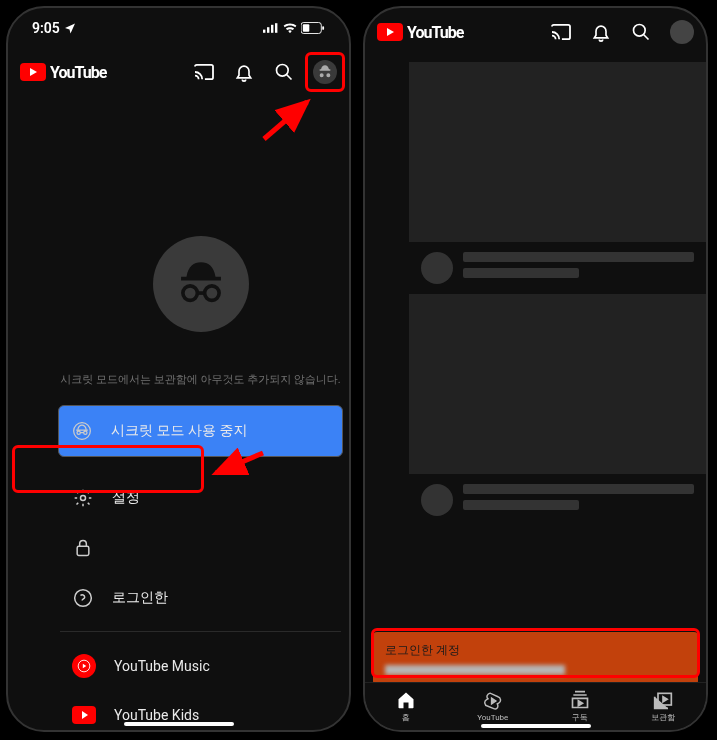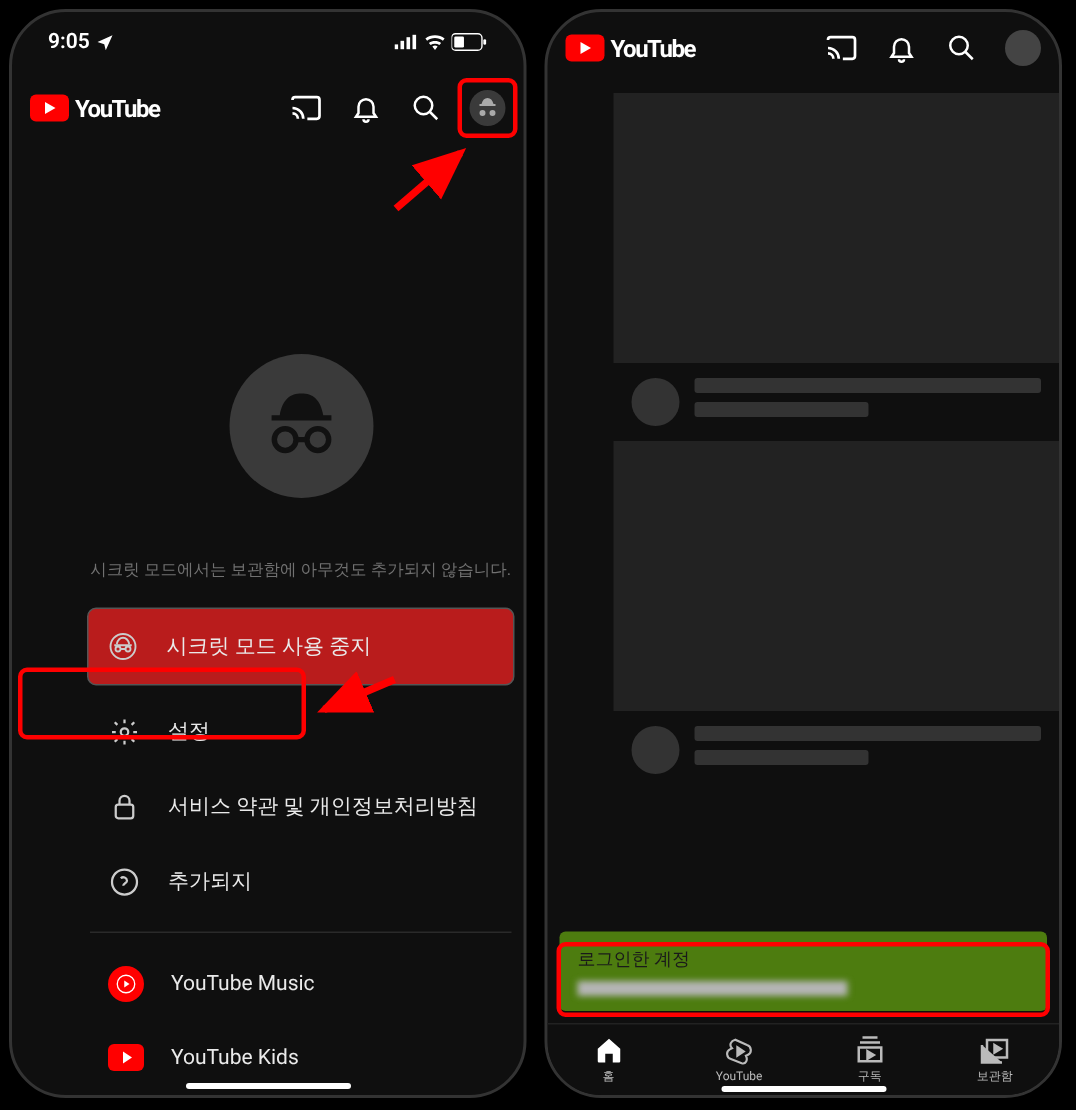--- a/index.html
+++ b/index.html
@@ -94,43 +94,43 @@
       display: flex;
       align-items: center;
       gap: 18px;
       padding: 14px 12px;
       color: #eaeaea;
       font-size: 14px;
     }
     .menu-item.primary {
       border: 1px solid #555;
       border-radius: 6px;
-      background: #b91c1c;
-      margin: 0 -2px 6px -2px;
+      background: #3b82f6;
+      margin: 0 -2px 16px -2px;
     }
     .menu-divider { height: 1px; background: #2a2a2a; margin: 8px 0; }
     .menu-icon { width: 22px; height: 22px; display: flex; align-items: center; justify-content: center; color: #ccc; flex-shrink: 0; }
     .ytm-icon { width: 24px; height: 24px; border-radius: 50%; background: #ff0000; display: flex; align-items: center; justify-content: center; }
     .ytk-icon { width: 24px; height: 18px; background: #ff0000; border-radius: 4px; display: flex; align-items: center; justify-content: center; }
 
     
     .feed { display: flex; flex-direction: column; padding-top: 6px; }
     .video-thumb { width: 100%; height: 180px; background: #222; }
     .video-meta { display: flex; gap: 10px; padding: 10px 12px; }
     .channel-circle { width: 32px; height: 32px; border-radius: 50%; background: #333; flex-shrink: 0; }
     .meta-lines { flex: 1; }
     .meta-line { height: 10px; background: #333; border-radius: 2px; margin-bottom: 6px; }
     .meta-line.short { width: 50%; }
 
     
     .toast {
       position: absolute;
-      bottom: 56px;
+      bottom: 45px;
       left: 8px; right: 8px;
-      background: #4d7c0f;
+      background: #c2410c;
       border-radius: 4px;
       padding: 10px 12px;
       color: #1a1a1a;
     }
     .toast-title { font-size: 12px; font-weight: 500; margin-bottom: 6px; }
     .toast-sub {
       height: 10px; width: 180px;
       background: #b5b5b5;
       filter: blur(2px);
     }
@@ -258,30 +258,29 @@
         </div>
         <span>설정</span>
       </div>
       <div class="menu-item">
         <div class="menu-icon">
           <svg width="20" height="20" viewBox="0 0 24 24" fill="none" stroke="#ccc" stroke-width="1.8">
               <rect x="5" y="10" width="14" height="11" rx="2"></rect>
               <path d="M8 10V7a4 4 0 018 0v3"></path>
             </svg>
         </div>
-        <span>서비스 약관 및 개인정보처리방침</span>
       </div>
       <div class="menu-item">
         <div class="menu-icon">
           <svg width="20" height="20" viewBox="0 0 24 24" fill="none" stroke="#ccc" stroke-width="1.8">
               <circle cx="12" cy="12" r="10"></circle>
               <path d="M9 9a3 3 0 015 2c0 2-3 2-3 4m0 3h.01"></path>
             </svg>
         </div>
-        <span>추가되지</span>
+        <span>로그인한</span>
       </div>
       <div class="menu-divider"></div>
       <div class="menu-item">
         <div class="ytm-icon">
           <svg width="14" height="14" viewBox="0 0 24 24">
               <circle cx="12" cy="12" r="10" fill="none" stroke="#fff" stroke-width="1.5"></circle>
               <path d="M10 8l6 4-6 4z" fill="#fff"></path>
             </svg>
         </div>
         <span>YouTube Music</span>

